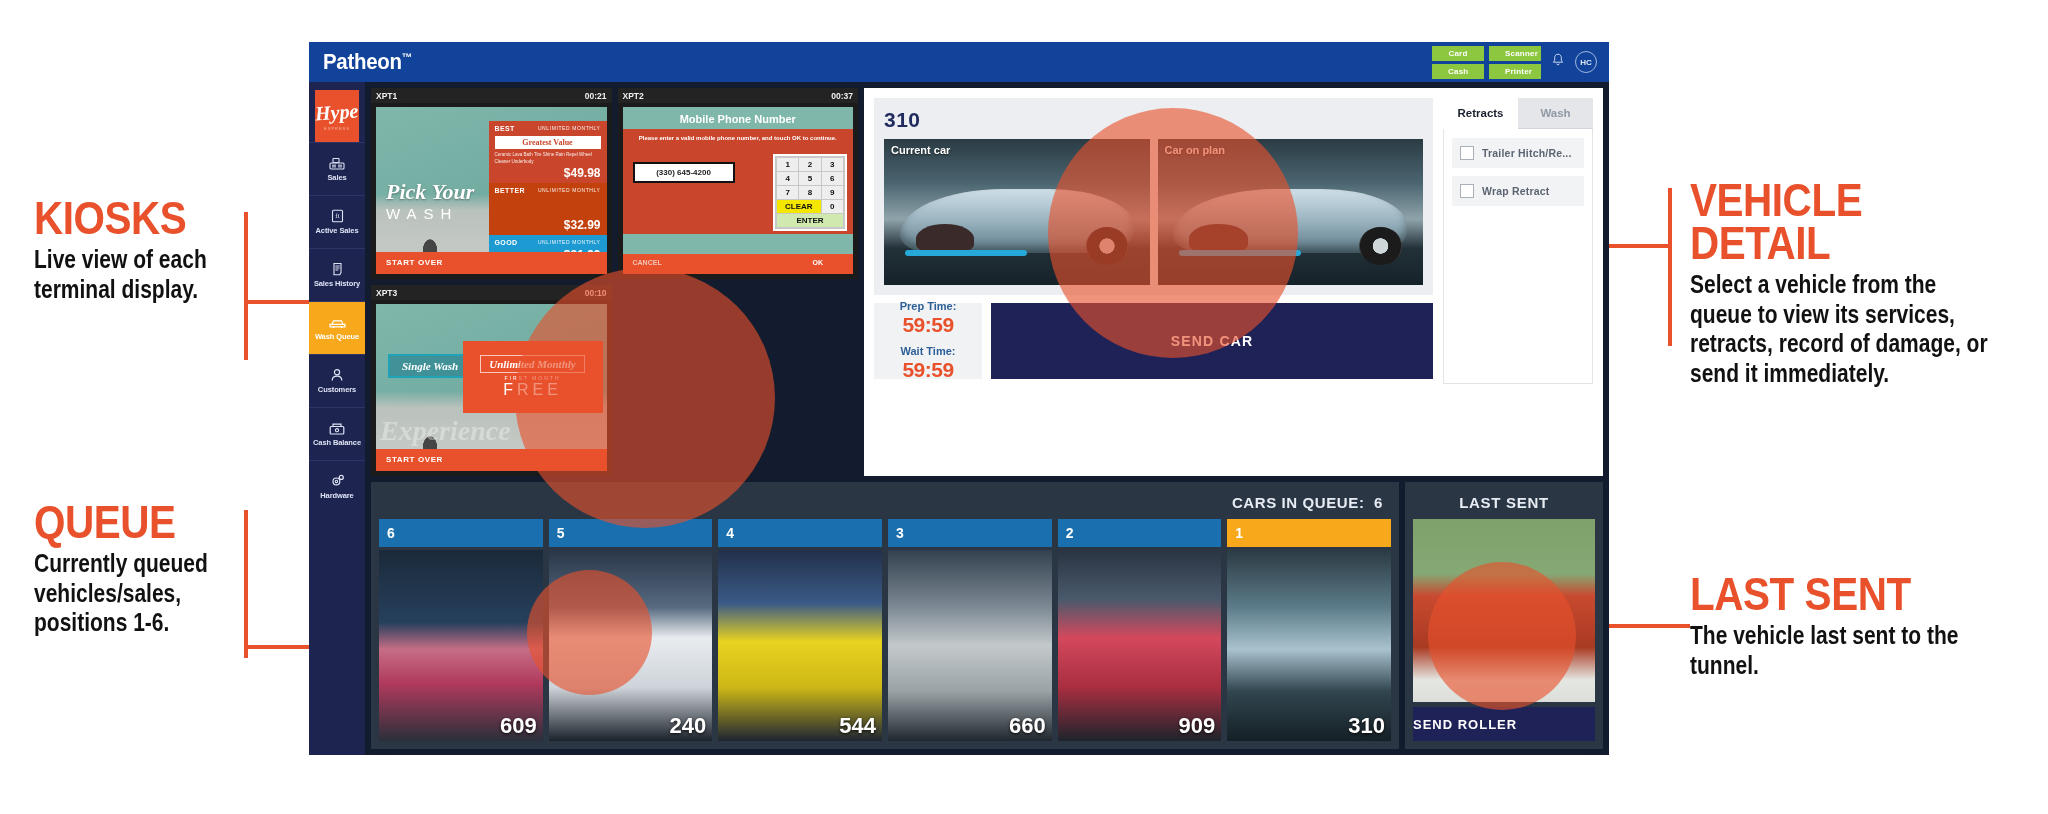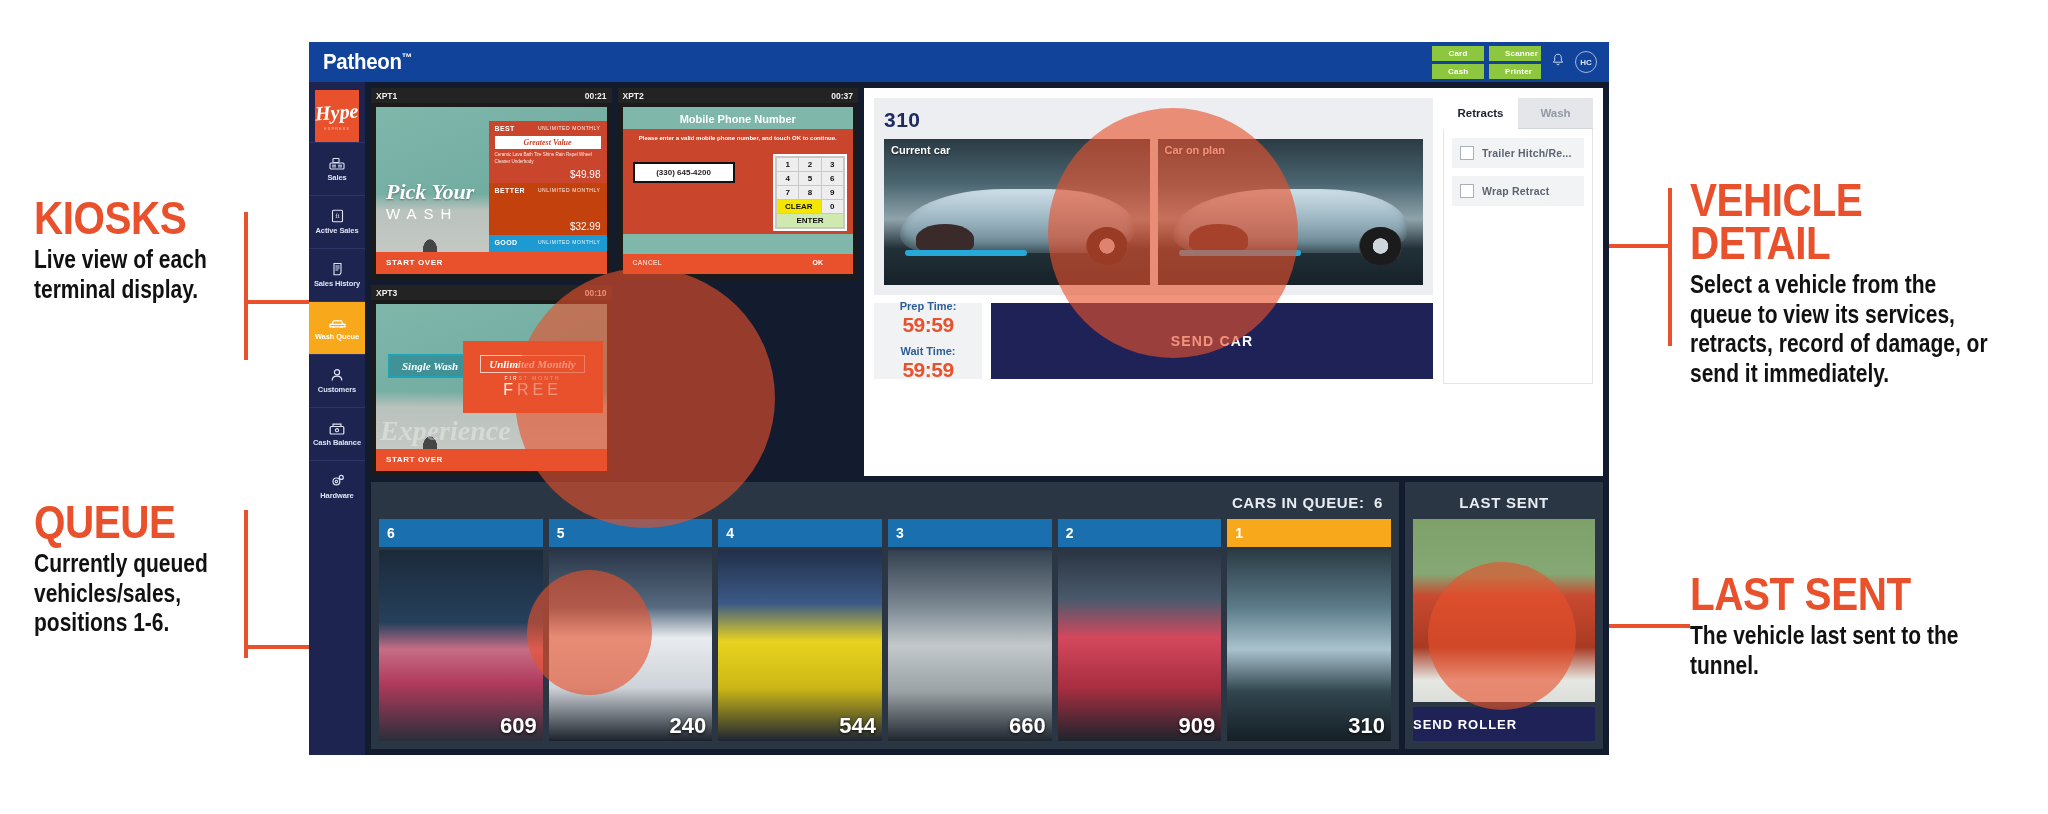--- a/index.html
+++ b/index.html
@@ -144,23 +144,23 @@
   .pick-your .l2 { font-size:15px; letter-spacing:7px; font-weight:400; margin-top:2px; }
   .arrow-glyph { position:absolute; left:128px; top:60%; color:#fff; font-size:15px; }
 
   .price-col { position:absolute; right:0; top:14px; width:118px; }
   .ptier { color:#fff; padding:4px 6px; position:relative; }
   .ptier.best { background:#c9452b; height:62px; }
   .ptier.better { background:#c2410c; height:52px; }
   .ptier.good { background:#1c9ad1; height:30px; }
   .ptier .tname { font-size:7px; font-weight:700; letter-spacing:.4px; }
   .ptier .tmonthly { position:absolute; right:6px; top:4px; font-size:5px; letter-spacing:.6px; opacity:.92; }
-  .ptier .price { position:absolute; right:6px; bottom:3px; font-size:10px; font-weight:400; }
+  .ptier .price { position:absolute; right:6px; bottom:3px; font-size:12px; font-weight:700; }
   .tier-pill {
-    background:#fff; color:#c9452b; font-family:"Liberation Serif",serif; font-style:italic;
+    background:#fff; color:#c9452b; font-family:"Liberation Serif",serif; 
     font-weight:700; font-size:8px; text-align:center; padding:2px 0; margin-top:4px;
   }
   .feat { font-size:4.5px; line-height:1.5; margin-top:3px; opacity:.9; }
 
   .startover {
     position:absolute; left:0; right:0; bottom:0; height:22px; background:#E8512B;
   }
   .startover span {
     position:absolute; left:10px; top:6px; color:#fff; font-size:8px;
     font-weight:700; letter-spacing:.6px;

